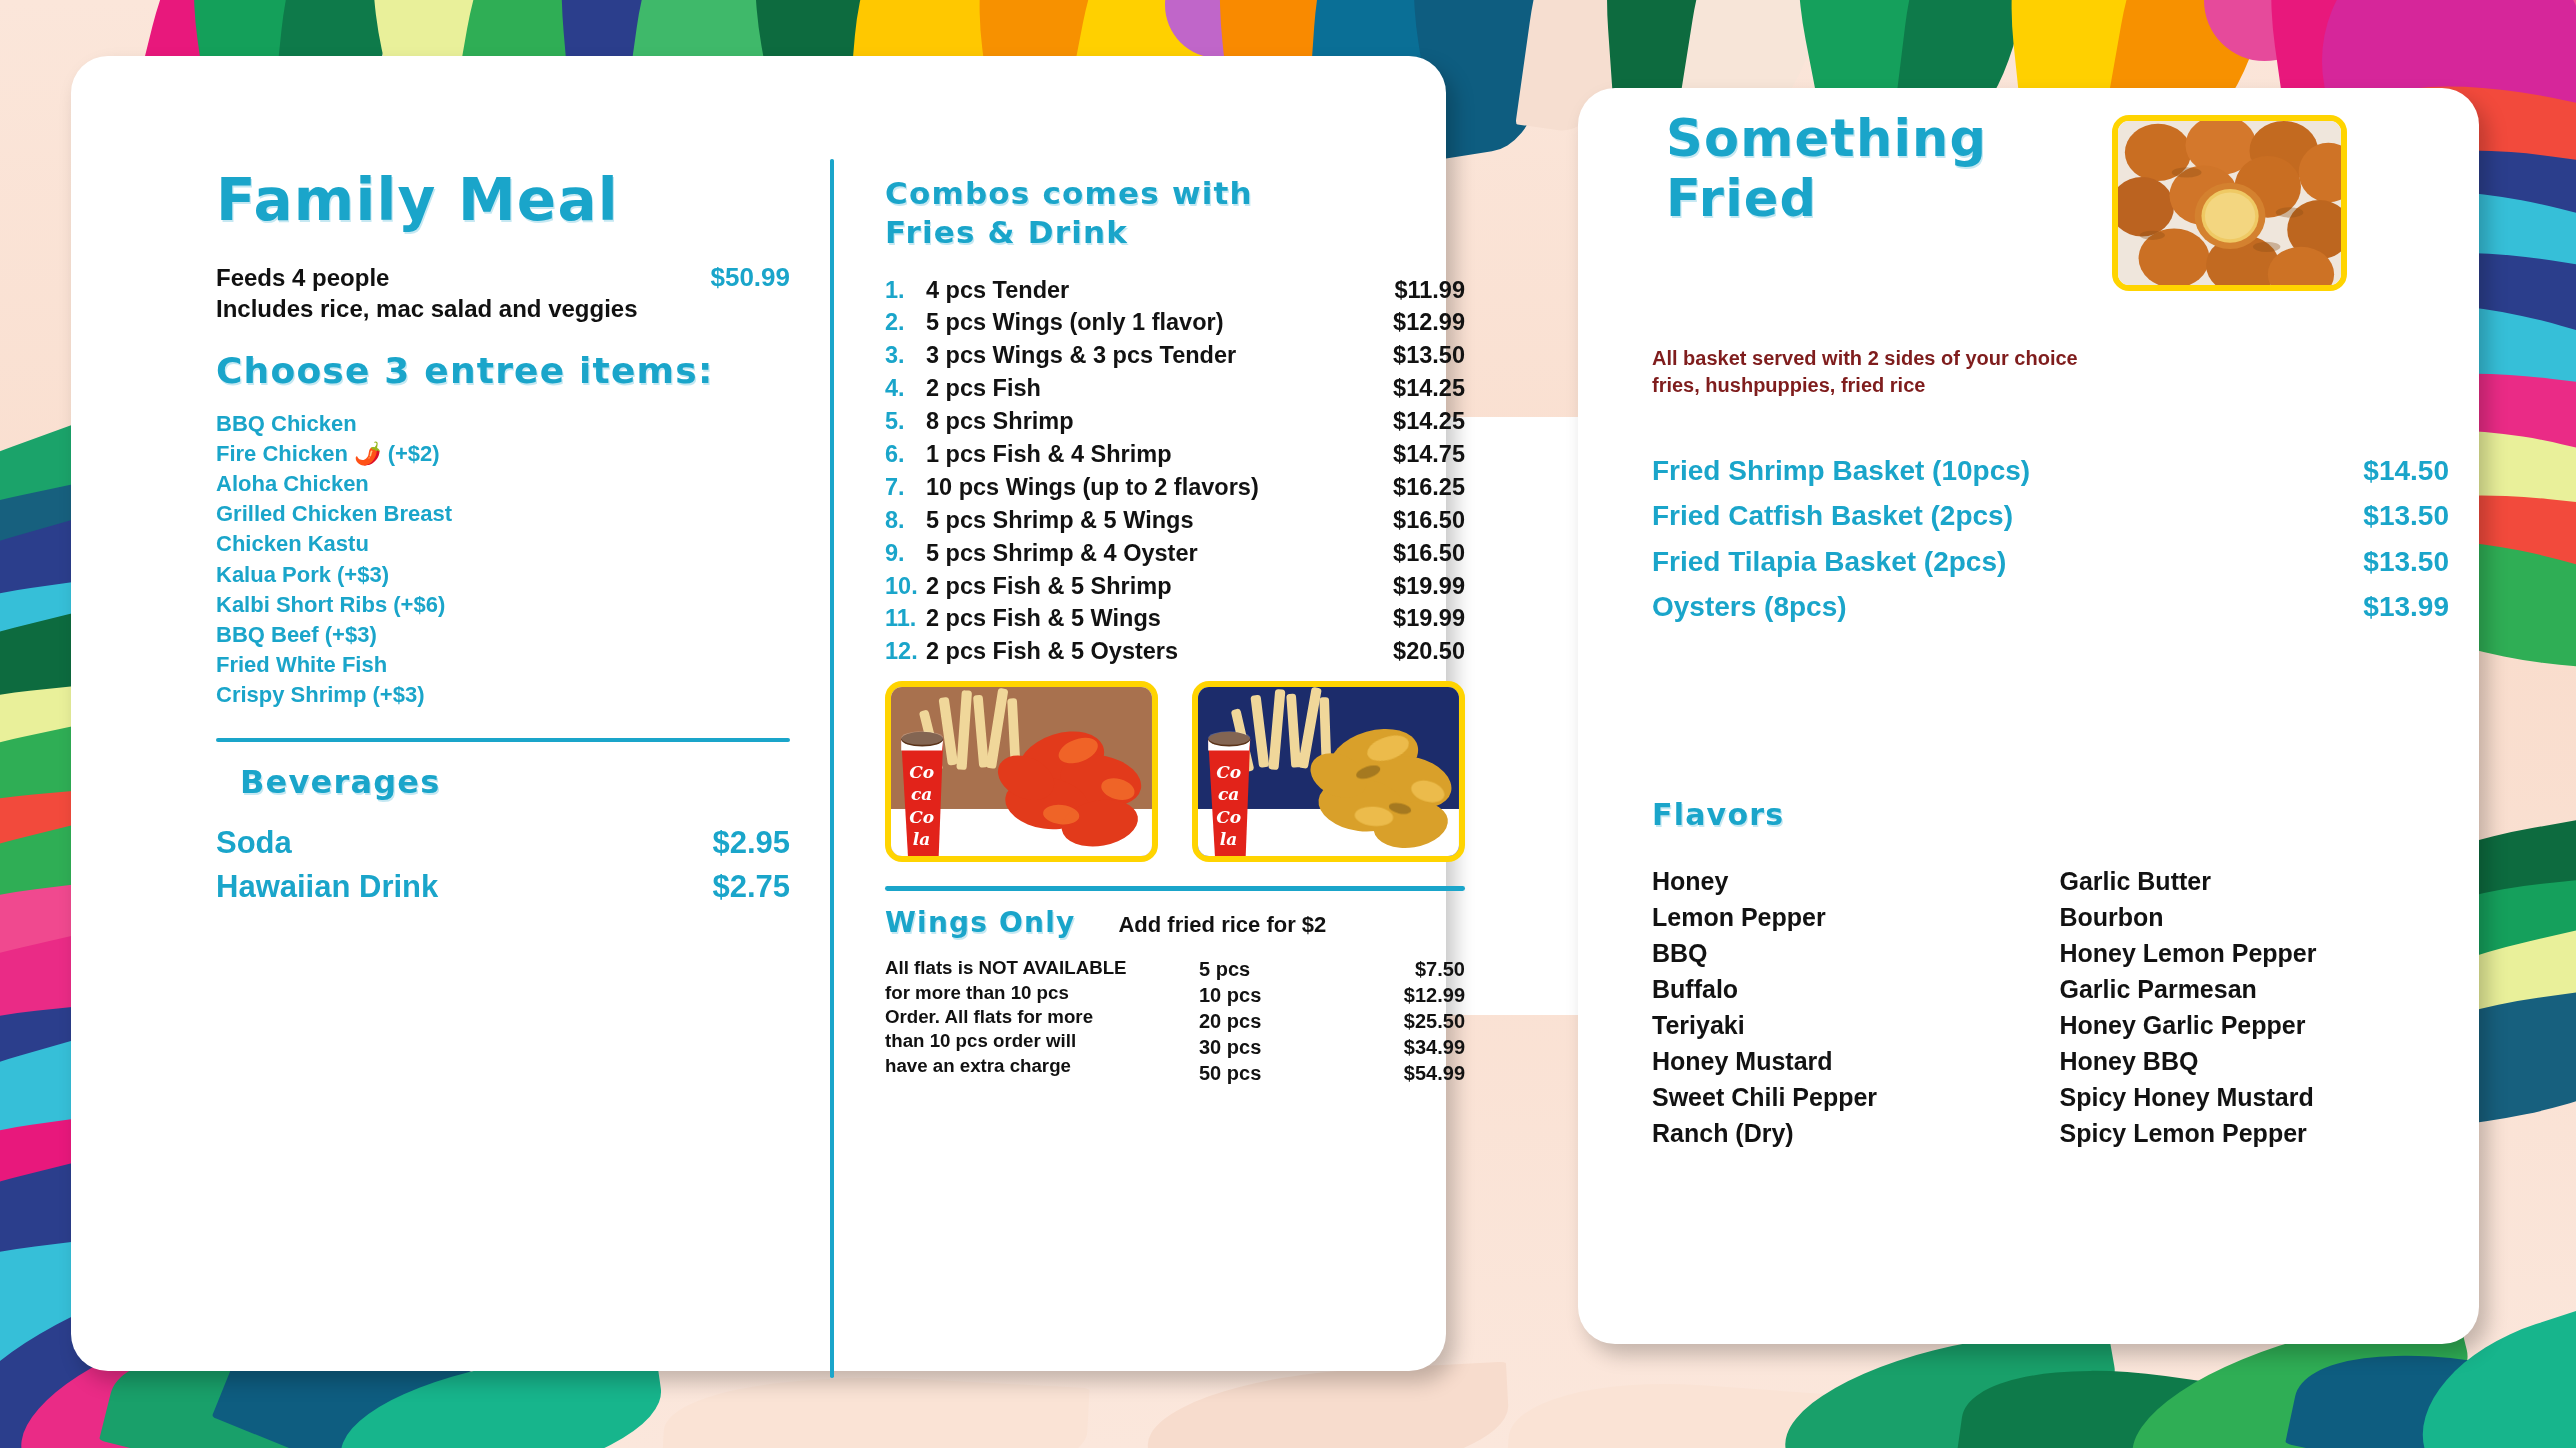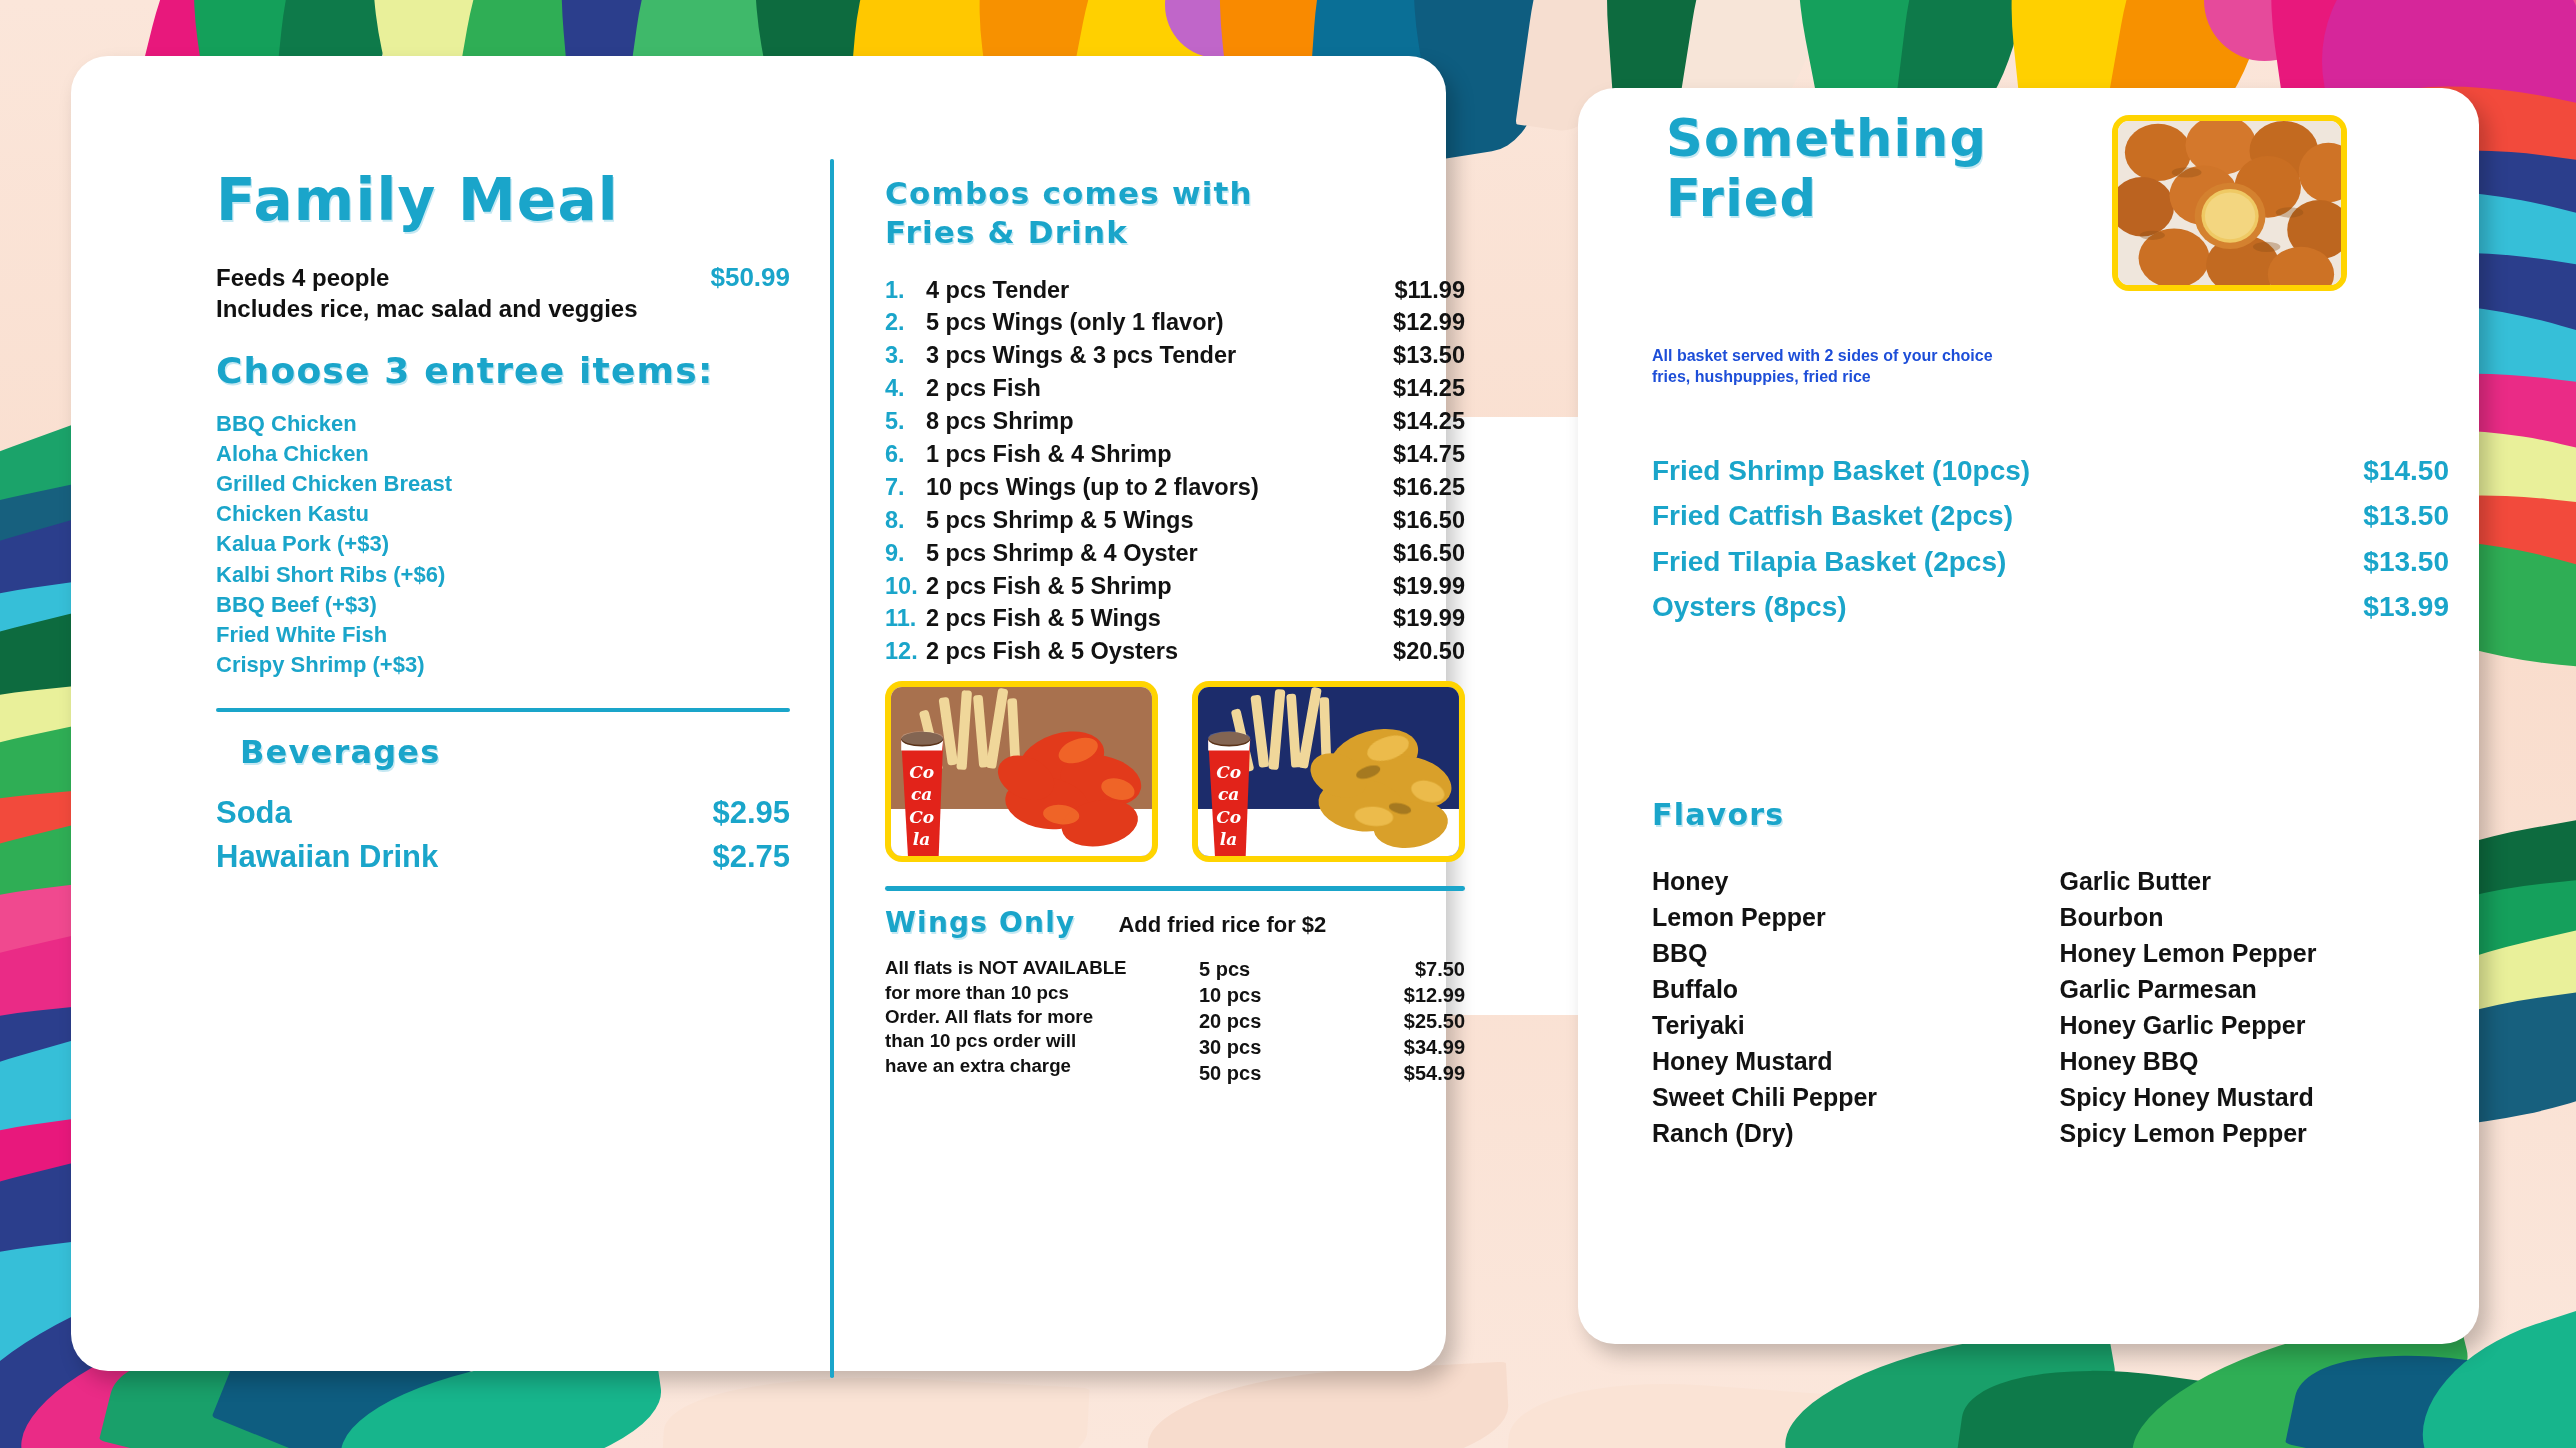--- a/index.html
+++ b/index.html
@@ -92,21 +92,21 @@
   #wings-note { flex: 0 0 314px; font-size:18.7px; font-weight:700; color:#111; line-height:1.30; }
   #wings-tbl { flex:1 1 auto; }
   .wrow { display:flex; font-size:20px; font-weight:700; color:#121212; line-height:1.30; }
   .wrow .q { flex: 0 0 121px; }
   .wrow .pp { flex:1 1 auto; text-align:right; }
 
   
   #sf-title { position:absolute; left:1666px; top:109px; font-size:51px; line-height:1.18; }
   #sf-photo { position:absolute; left:2112px; top:115px; }
   #sf-note  { position:absolute; left:1652px; top:345px; width:803px;
-              font-size:16px; font-weight:700; color:#1d4ed8; line-height:1.33; }
+              font-size:20px; font-weight:700; color:#7f1d1d; line-height:1.33; }
   #basket-list { position:absolute; left:1652px; top:448px; width:797px; }
   .brow { display:flex; justify-content:space-between; align-items:baseline;
           font-size:28px; color:#1aa5ca; font-weight:600; line-height:1.62; white-space:nowrap; }
 
   #flav-title { position:absolute; left:1652px; top:797px; font-size:30px; }
   #flav-cols  { position:absolute; left:1652px; top:863px; width:803px; display:flex; }
   .fcol { flex: 0 0 50%; }
   .fcol.right { margin-left: 6px; }
   .flav { font-size:25px; font-weight:600; color:#121212; line-height:1.44; white-space:nowrap; }
 
@@ -213,20 +213,21 @@
     <div class="fam-sub">
       <span>Feeds 4 people</span>
       <span class="p">$50.99</span>
     </div>
     <div class="fam-sub2">Includes rice, mac salad and veggies</div>
 
     <div class="brush" id="fam-choose">Choose 3 entree items:</div>
 
     <div id="entree-list">
       <div class="entree">BBQ Chicken</div>
+      <div class="entree">Fire Chicken 🌶️ (+$2)</div>
       <div class="entree">Aloha Chicken</div>
       <div class="entree">Grilled Chicken Breast</div>
       <div class="entree">Chicken Kastu</div>
       <div class="entree">Kalua Pork (+$3)</div>
       <div class="entree">Kalbi Short Ribs (+$6)</div>
       <div class="entree">BBQ Beef (+$3)</div>
       <div class="entree">Fried White Fish</div>
       <div class="entree">Crispy Shrimp (+$3)</div>
     </div>
 

